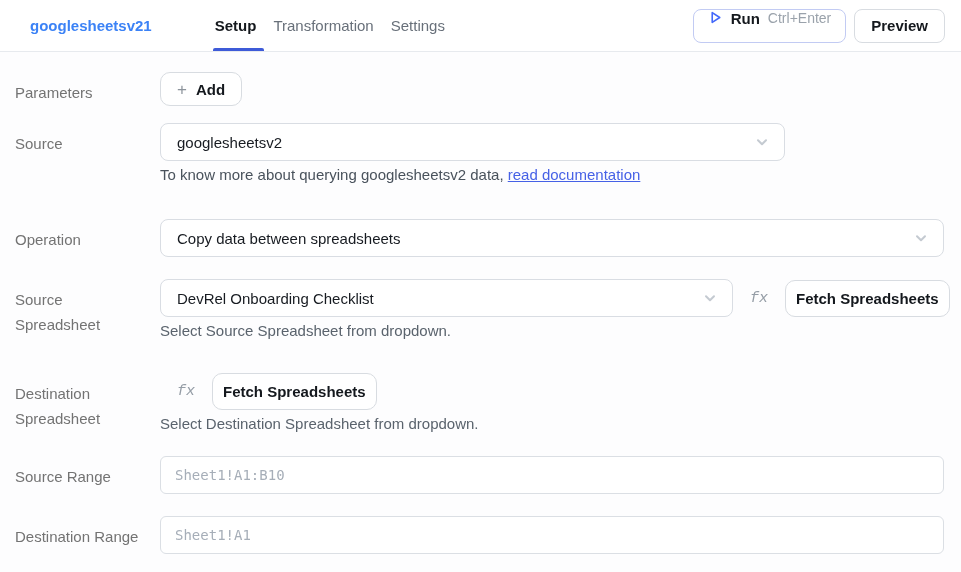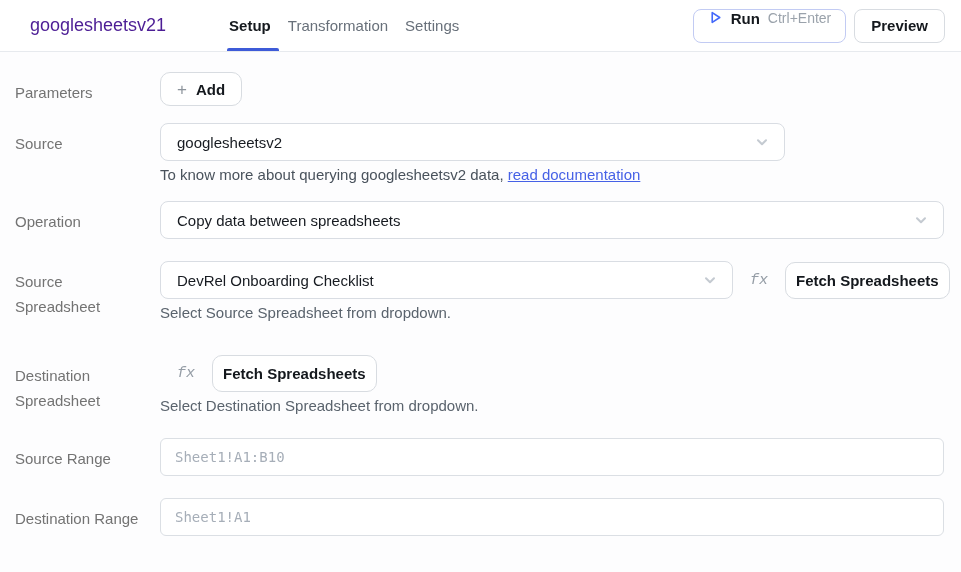--- a/index.html
+++ b/index.html
@@ -14,23 +14,23 @@
   
   .header {
     height:52px;
     background:#ffffff;
     border-bottom:1px solid #e7eaee;
     display:flex;
     align-items:center;
   }
   .query-title {
     margin-left:30px;
-    font-size:18px;
-    font-weight:400;
-    color:#4c1d95;
+    font-size:15px;
+    font-weight:700;
+    color:#3b82f6;
     white-space:nowrap;
   }
   .tabs {
     margin-left:63px;
     display:flex;
     gap:17px;
     height:100%;
   }
   .tab {
     position:relative;
@@ -86,21 +86,21 @@
   .row-label {
     width:160px;
     padding:8px 18px 0 15px;
     font-size:15px;
     line-height:25px;
     color:#737373;
   }
   .row-content { flex:1; }
 
   .row-parameters { margin-bottom:17px; }
-  .row-source { margin-bottom:18px; }
+  .row-source { margin-bottom:36px; }
   .row-operation { margin-bottom:22px; }
   .row-source-spreadsheet { margin-bottom:34px; }
   .row-destination-spreadsheet { margin-bottom:24px; }
   .row-source-range { margin-bottom:22px; }
 
   .btn-outline {
     display:inline-flex;
     align-items:center;
     background:#ffffff;
     border:1px solid #d8dce1;

